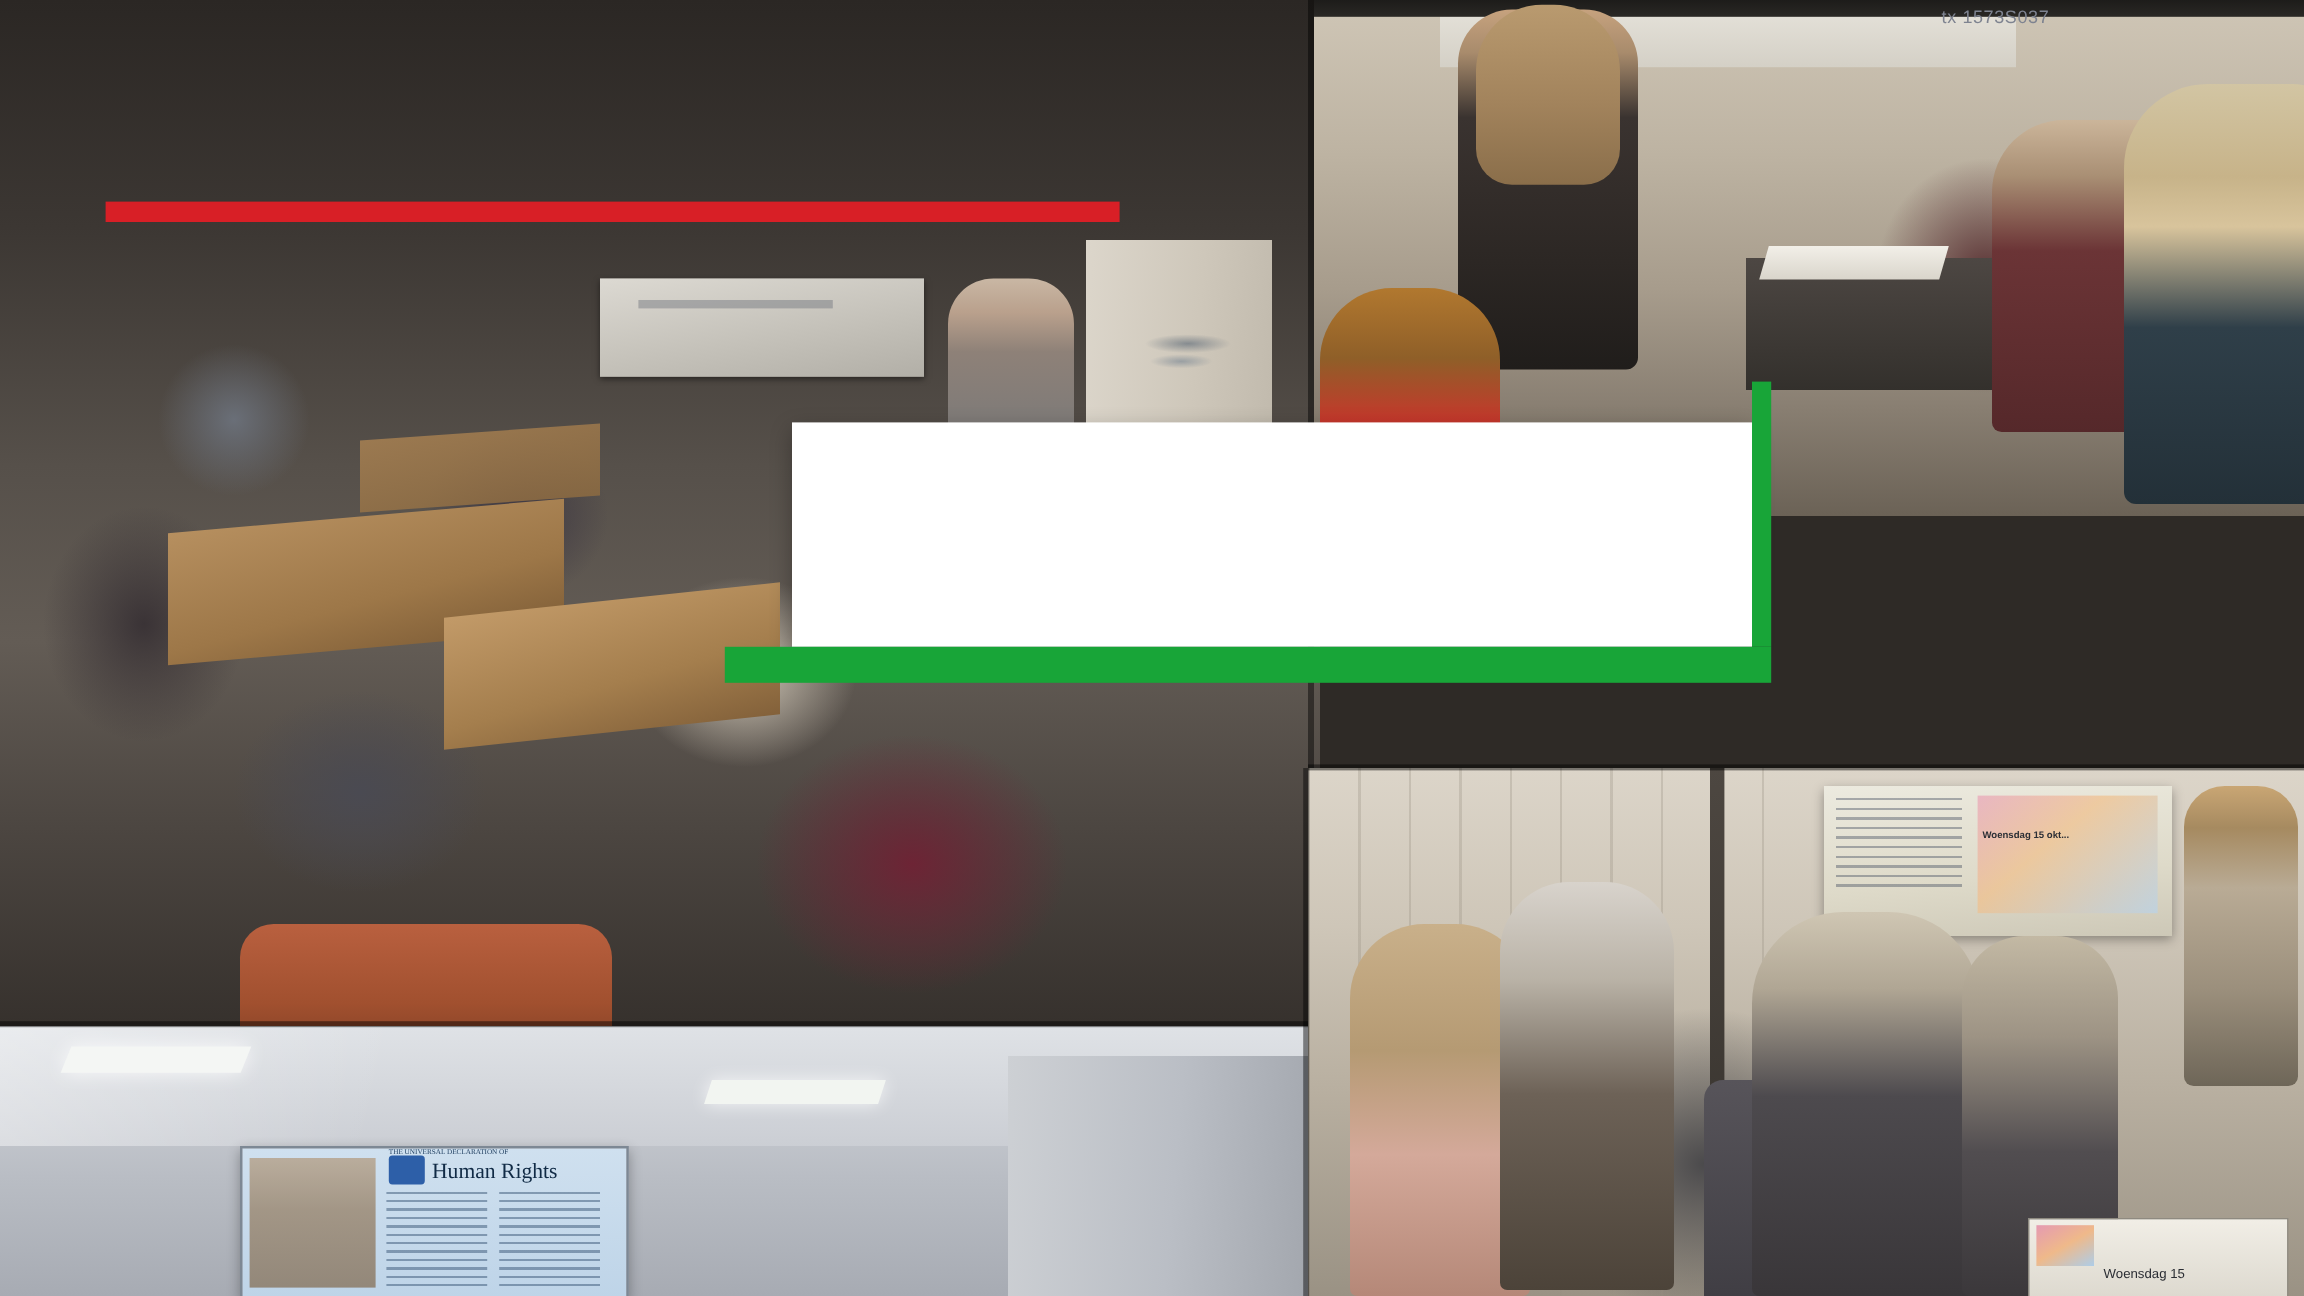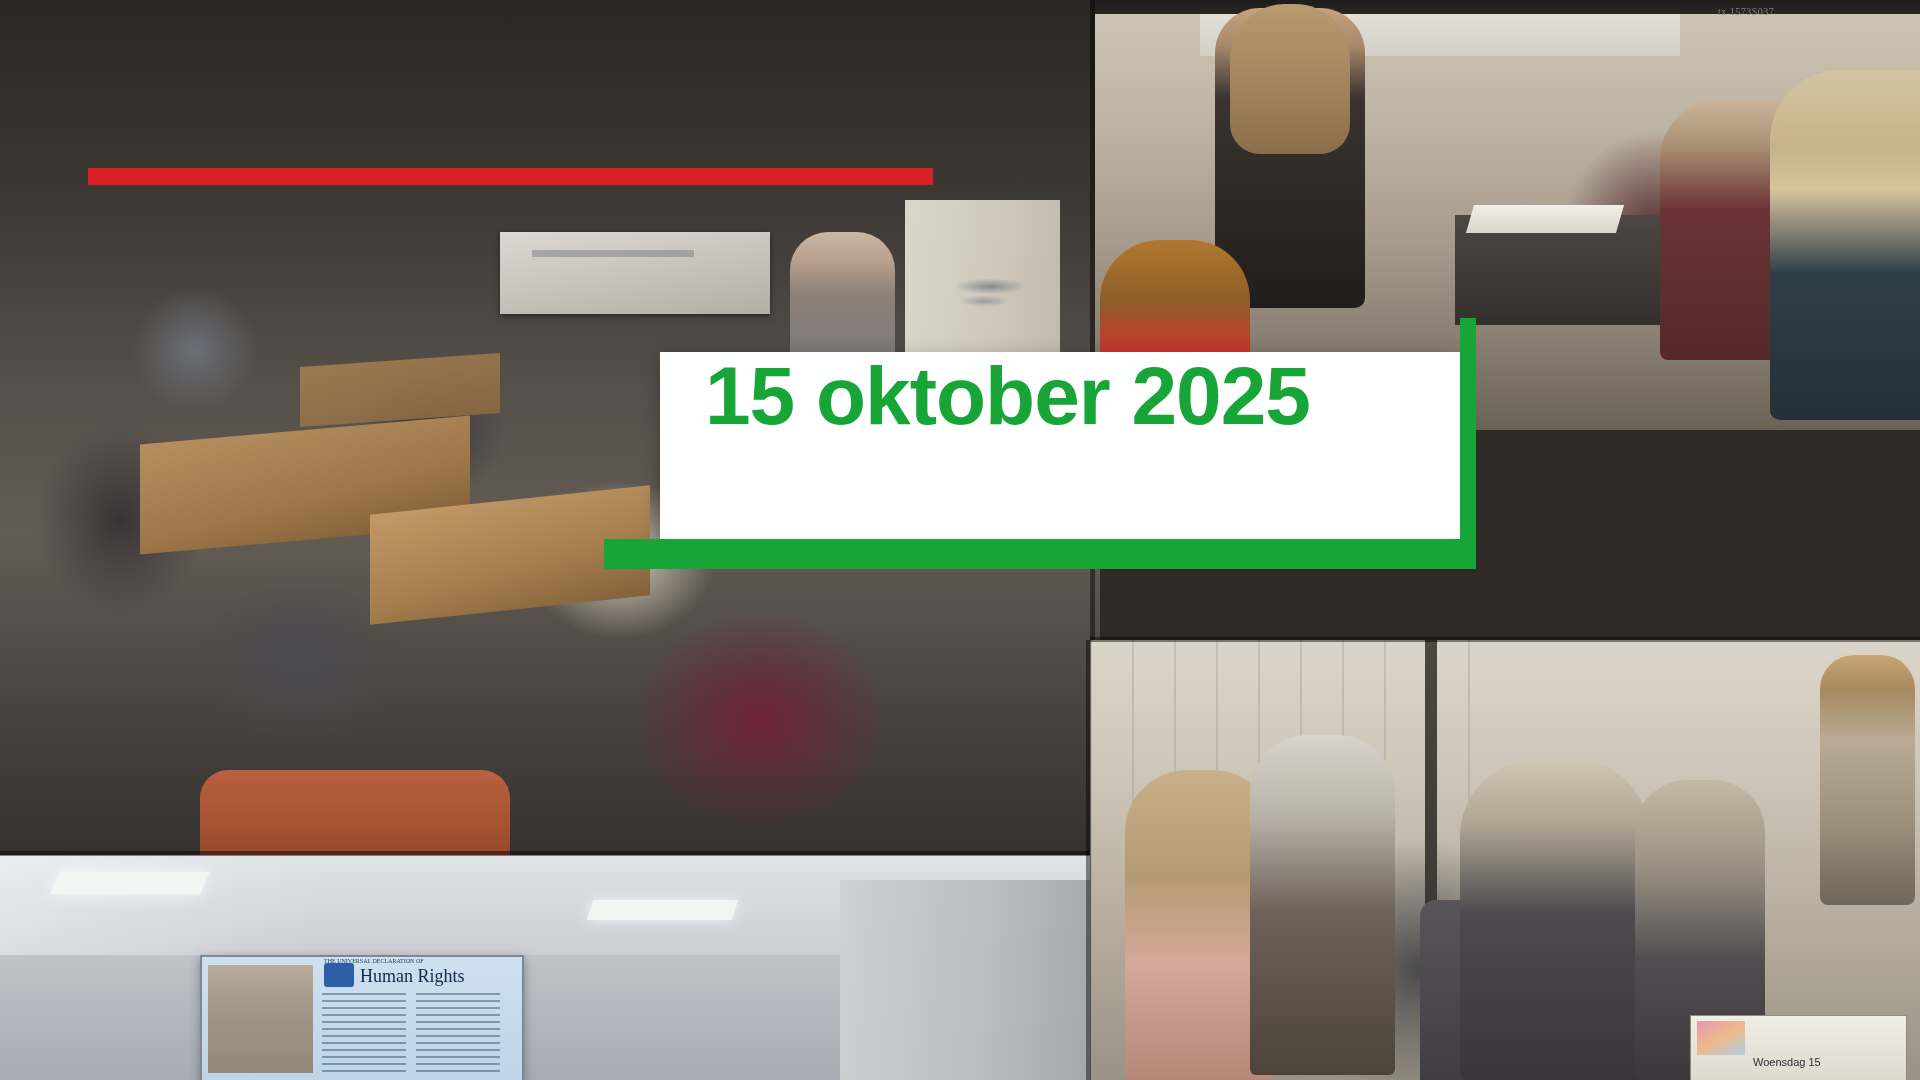--- a/index.html
+++ b/index.html
@@ -120,25 +120,25 @@
     background: linear-gradient(180deg, #e7e4dc 0%, #d4d0c6 100%);
   }
   .pb-topbar {
     position: absolute;
     left: 1095px; top: 0;
     width: 825px; height: 14px;
     background: linear-gradient(180deg, #1d1c1a 0%, #2a2825 100%);
   }
   .pb-projcode {
     position: absolute;
-    left: 1718px; top: 6px;
-    font-size: 10px;
+    left: 1618px; top: 6px;
+    font-size: 15px;
     letter-spacing: .5px;
     color: #7e8390;
-    font-family: Liberation Serif, serif;
+    font-family: Liberation Sans, sans-serif;
     white-space: nowrap;
   }
   .pb-speaker {
     position: absolute;
     left: 1215px; top: 8px;
     width: 150px; height: 300px;
     background: linear-gradient(180deg, #c6a27e 0%, #a88b6c 12%, #3a3330 30%, #2c2724 70%, #201d1b 100%);
     border-radius: 45px 45px 10px 10px;
   }
   .pb-hair {
@@ -493,36 +493,40 @@
     <div class="pcs-un"></div>
     <div class="pcs-sub">THE UNIVERSAL DECLARATION OF</div>
     <div class="pcs-title">Human Rights</div>
     <div class="pcs-col" style="left:120px"></div>
     <div class="pcs-col" style="left:214px"></div>
   </div>
 
   <div class="photo photo-d"></div>
   <div class="pd-planks"></div>
   <div class="pd-glasspartition"></div>
+  <div class="pd-screen">
+    <div class="pds-l"></div>
+    <div class="pds-r"></div>
+    <div class="pds-cap">Woensdag 15 okt...</div>
+  </div>
   <div class="pd-presenter"></div>
   <div class="pd-aud1"></div>
   <div class="pd-aud2"></div>
   <div class="pd-chair"></div>
   <div class="pd-aud3"></div>
   <div class="pd-aud4"></div>
   <div class="pd-mini">
     <div class="pdm-img"></div>
     <div class="pdm-cap">Woensdag 15</div>
   </div>
 
   <div class="seam" style="left:1090px; top:0; width:5px; height:640px;"></div>
   <div class="seam" style="left:0; top:851px; width:1090px; height:5px;"></div>
   <div class="seam" style="left:1090px; top:637px; width:830px; height:5px;"></div>
   <div class="seam" style="left:1086px; top:640px; width:5px; height:440px;"></div>
 
   <div class="title-accent"></div>
 
   <div class="date-accent-right"></div>
   <div class="date-card"></div>
-  <div class="date-text">15 oktober 2025</div>
   <div class="date-accent-bottom"></div>
 
 </div>
 
 </body></html>

